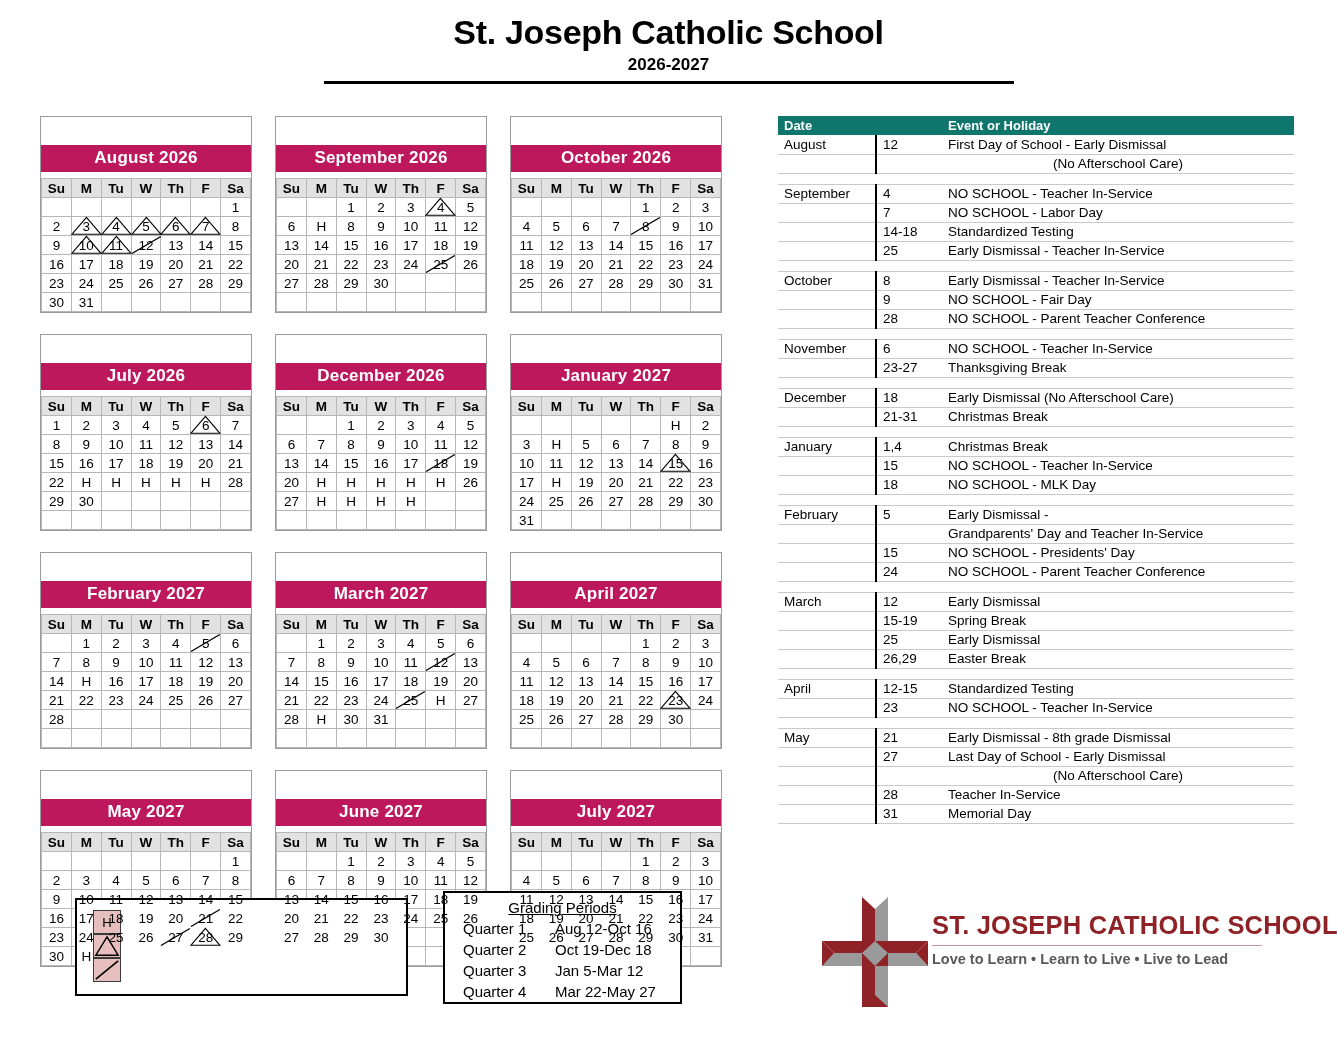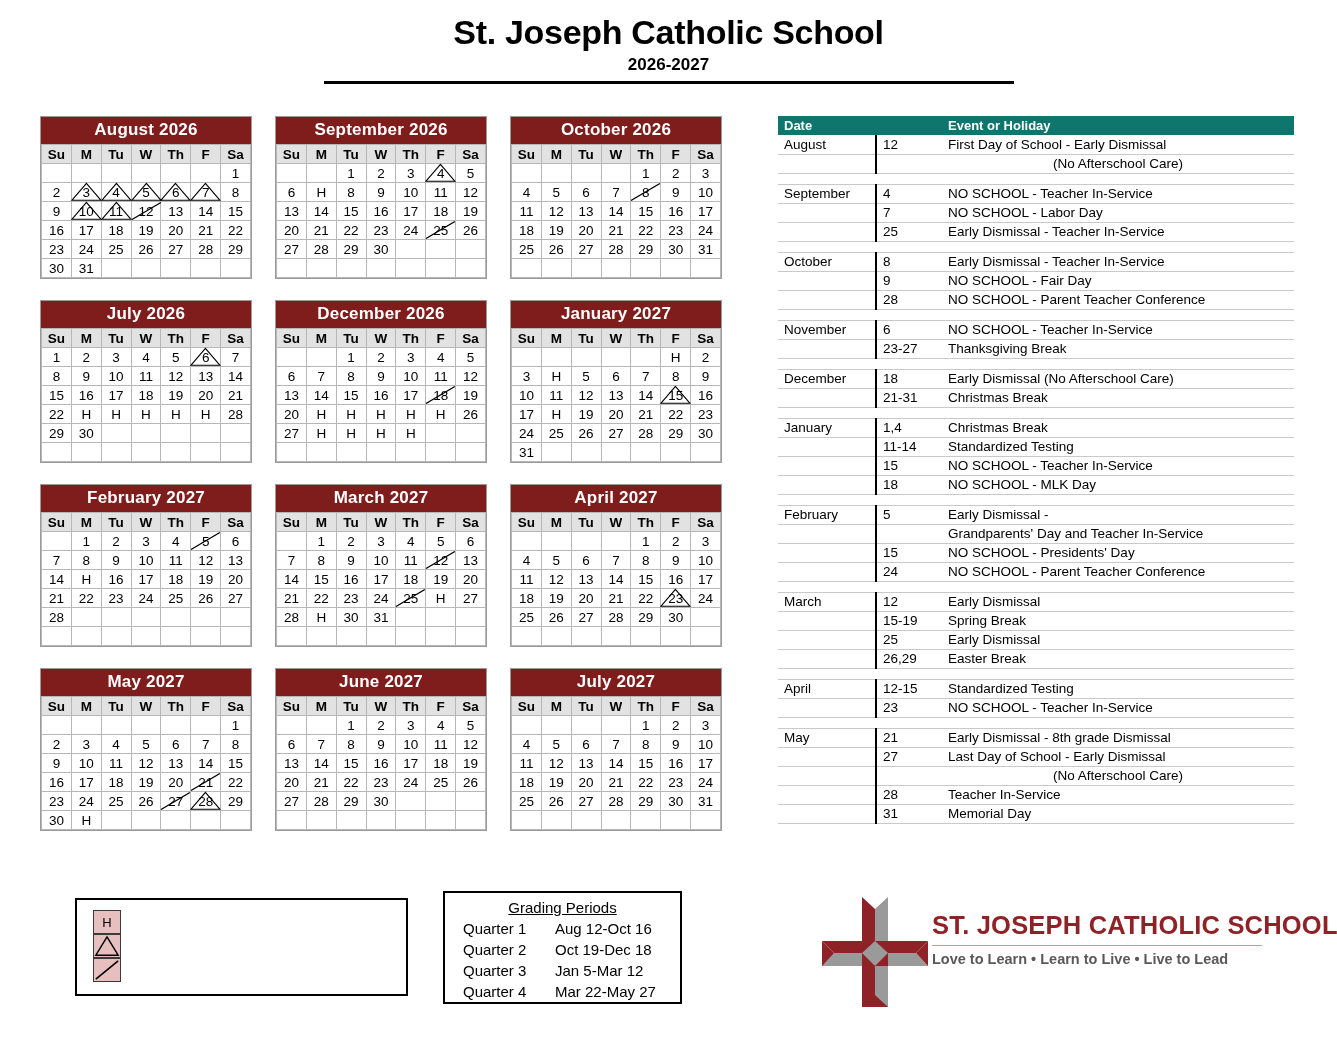--- a/index.html
+++ b/index.html
@@ -31,25 +31,26 @@
     width: 706px;
     display: grid;
     grid-template-columns: repeat(3, 212px);
     column-gap: 23px;
     row-gap: 21px;
   }
 
   
   .month { width: 212px; border: 1px solid #9b9b9b; background:#fff; }
   .month-title {
-    background: #7f1d1d; color: #fff; font-weight: bold;
+    background: #be185d; color: #fff; font-weight: bold;
     font-size: 17px; text-align:center; padding: 3px 0 4px 0;
     letter-spacing: 0.2px;
-  }
-  table.cal { width:100%; border-collapse: collapse; table-layout: fixed; }
+    margin-top: 28px;
+  }
+  table.cal { width:100%; border-collapse: collapse; table-layout: fixed; margin-top: 6px; }
   table.cal th {
     background: #e2e2e2; font-size: 13.5px; font-weight: bold;
     height: 19px; border: 1px solid #b7b7b7; color:#000;
   }
   table.cal td {
     border: 1px solid #b7b7b7;
     height: 19px; width: 30px;
     text-align:center; vertical-align: middle;
     font-size: 13.5px; background:#fff;
     position: relative; padding:0;
@@ -1084,20 +1085,25 @@
             <td class="d">4</td>
             <td class="e">NO SCHOOL - Teacher In-Service</td>
           </tr>
           <tr>
             <td class="m"></td>
             <td class="d">7</td>
             <td class="e">NO SCHOOL - Labor Day</td>
           </tr>
           <tr>
             <td class="m"></td>
+            <td class="d">14-18</td>
+            <td class="e">Standardized Testing</td>
+          </tr>
+          <tr>
+            <td class="m"></td>
             <td class="d">25</td>
             <td class="e">Early Dismissal - Teacher In-Service</td>
           </tr>
           <tr class="spacer">
             <td class="m"></td>
             <td class="d"></td>
             <td class="e"></td>
           </tr>
           <tr>
             <td class="m">October</td>
@@ -1146,25 +1152,20 @@
           </tr>
           <tr class="spacer">
             <td class="m"></td>
             <td class="d"></td>
             <td class="e"></td>
           </tr>
           <tr>
             <td class="m">January</td>
             <td class="d">1,4</td>
             <td class="e">Christmas Break</td>
-          </tr>
-          <tr>
-            <td class="m"></td>
-            <td class="d">11-14</td>
-            <td class="e">Standardized Testing</td>
           </tr>
           <tr>
             <td class="m"></td>
             <td class="d">15</td>
             <td class="e">NO SCHOOL - Teacher In-Service</td>
           </tr>
           <tr>
             <td class="m"></td>
             <td class="d">18</td>
             <td class="e">NO SCHOOL - MLK Day</td>

